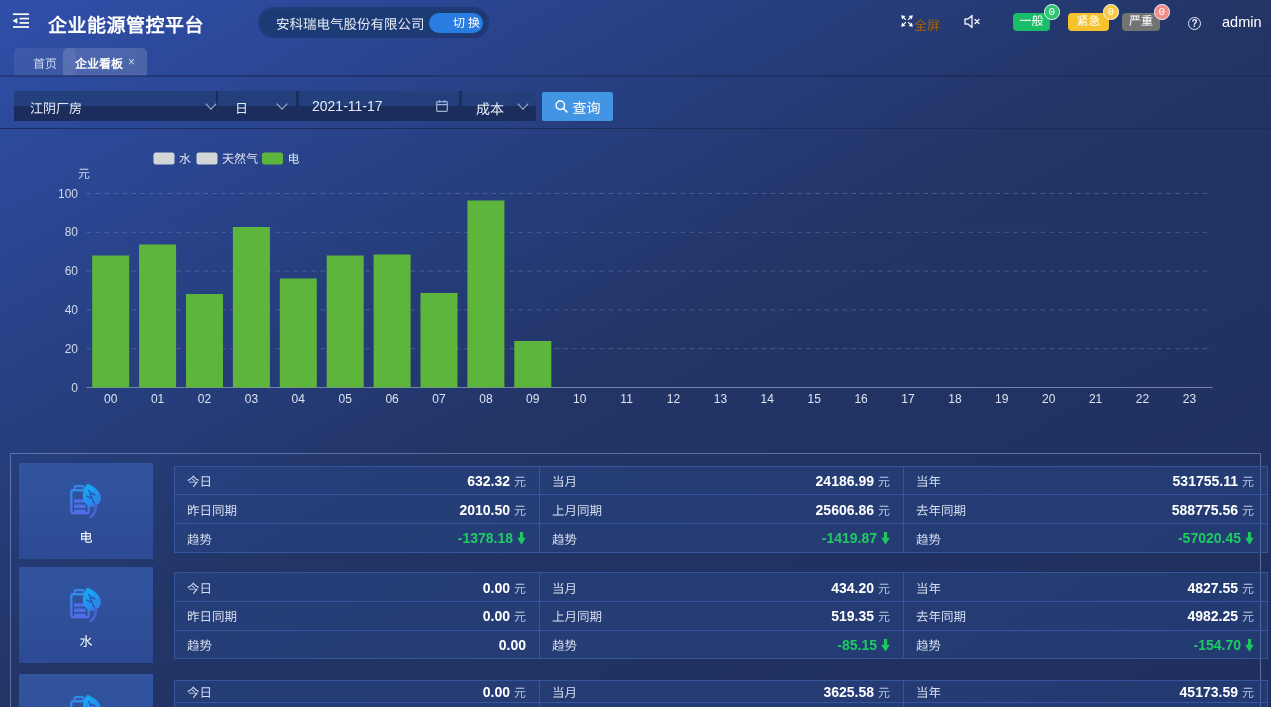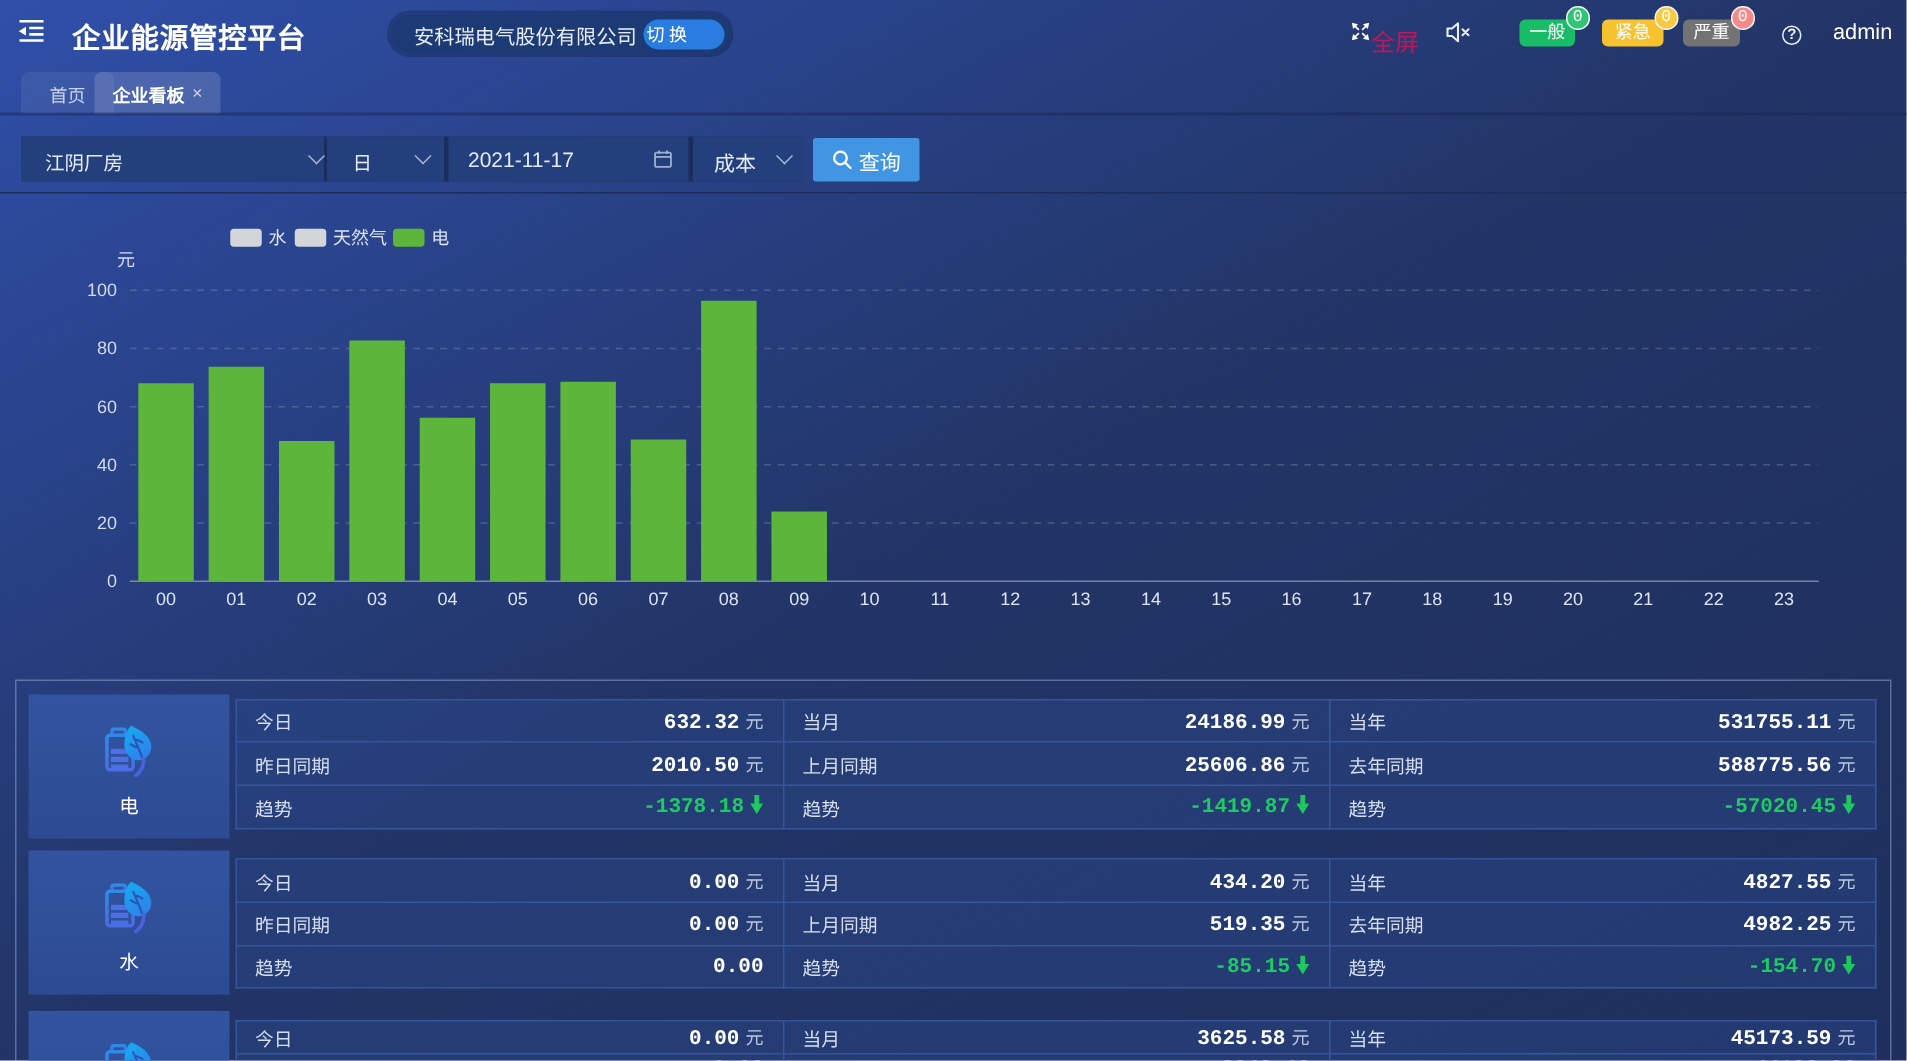--- a/index.html
+++ b/index.html
@@ -15,52 +15,52 @@
   
   #title { left:48px; top:10px; font-size:19px; font-weight:bold; color:#fff; letter-spacing:0.5px; }
   #pill {
     left:261px; top:10px; width:225px; height:25px; border-radius:12.5px;
     background:#1c3a74; box-shadow:0 0 0 3px rgba(13,29,66,0.33);
     display:flex; align-items:center;
   }
   #pill .txt { margin-left:15px; font-size:13.5px; color:#e6ebf5;text-align:center; }
   #pill .btn {
     position:absolute; right:3px; top:2.5px; width:54px; height:20px; border-radius:10px;
-    background:#2a7de0; color:#fff; font-size:12px; text-align:left; line-height:20px;
+    background:#2a7de0; color:#fff; font-size:12px; text-align:right; line-height:20px;
     letter-spacing:3px; padding-left:2px;
   }
-  #fullscreen { top:15px; font-size:16px; color:#be185d; }
+  #fullscreen { top:15px; font-size:13px; color:#a16207; }
   #hspeaker { left:963px; top:14px; }
   .badge { top:13px; height:18px; border-radius:4px; font-size:12px; color:#fff; text-align:center; line-height:18px;font-family:Liberation Mono, monospace; }
   .sup { position:absolute; width:15.5px; height:15.5px; border-radius:50%; font-size:11px; line-height:14px; color:#fff; text-align:center; border:1px solid #eef2f8; top:-9px; right:-9.5px; }
   #help { left:1188px; top:17px; width:13px; height:13px; border-radius:50%; border:1.3px solid #e8edf5; color:#e8edf5; font-size:10px; text-align:center; line-height:12px; font-weight:bold; }
   #admin { left:1222px; top:14px; font-size:14.5px; color:#fff; }
 
   
   #tabbar { left:0; top:48px; width:1271px; height:28px; }
   .tab { position:absolute; top:0; height:28px; border-radius:5px 5px 0 0; font-size:12px; display:flex; align-items:center; justify-content:center; }
   #tab1 { left:14px; width:62px; background:rgba(255,255,255,0.07); color:#c9d4ea; }
   #tab2 { left:63px; width:84px; background:rgba(255,255,255,0.15); color:#fff; font-weight:bold; }
   #tab2 .x { font-weight:normal; color:#c9d3e8; margin-left:5px; font-size:12px; }
   #tabline { left:0; top:75px; width:1271px; height:1.5px; background:rgba(23,38,84,0.5); }
 
   
-  .field { top:91px; height:30px; background:#24407c; }
+  .field { top:91px; height:15px; background:#24407c; }
   .field .lab { position:absolute; font-size:13px; color:#e4eaf6; top:7px; }
   .chev { position:absolute; width:9px; height:9px; top:9px; }
   .chev:after { content:""; position:absolute; left:0; top:0; width:7px; height:7px; border-right:1.5px solid #a7b6d6; border-bottom:1.5px solid #a7b6d6; transform:rotate(45deg); }
   #btnquery { left:542px; top:92px; width:71px; height:29px; background:#4295e2; border-radius:2px; color:#fff; font-size:14px; display:flex; align-items:center; justify-content:center; }
   #sepline { left:0; top:128px; width:1271px; height:1px; background:#1c2d5c; }
 
   
   #tablewrap { left:10px; top:453px; width:1251px; height:254px; border:1px solid rgba(140,162,210,0.55); border-bottom:none; }
   .card { position:absolute; left:8px; width:1233px; }
   .iconcell { position:absolute; left:0; width:134px; background:linear-gradient(180deg,#32549f,#2d4b94); }
   .iconcell .cn { position:absolute; left:0; width:134px; text-align:center; font-size:13px; color:#fff; }
-  .dtable { position:absolute; left:138px; width:1093px; border-collapse:collapse; table-layout:fixed;font-family:Liberation Mono, monospace; }
+  .dtable { position:absolute; left:155px; width:1093px; border-collapse:collapse; table-layout:fixed; }
   .dtable td { border:1px solid #35569d; background:rgba(47,82,160,0.30); height:28.75px; padding:0 13px 0 12px; }
   .dtable3 td { height:21.6px !important; }
   .dtable .lab { font-size:12.5px; color:#d6deef; }
   .dtable .val { text-align:right; font-size:14px; font-weight:bold; color:#fff; white-space:nowrap; }
   .dtable .unit { font-size:12px; font-weight:normal; color:#bac6df; margin-left:4px; }
   .green { color:#1ecb63 !important; }
 </style>
 </head>
 <body>
 

